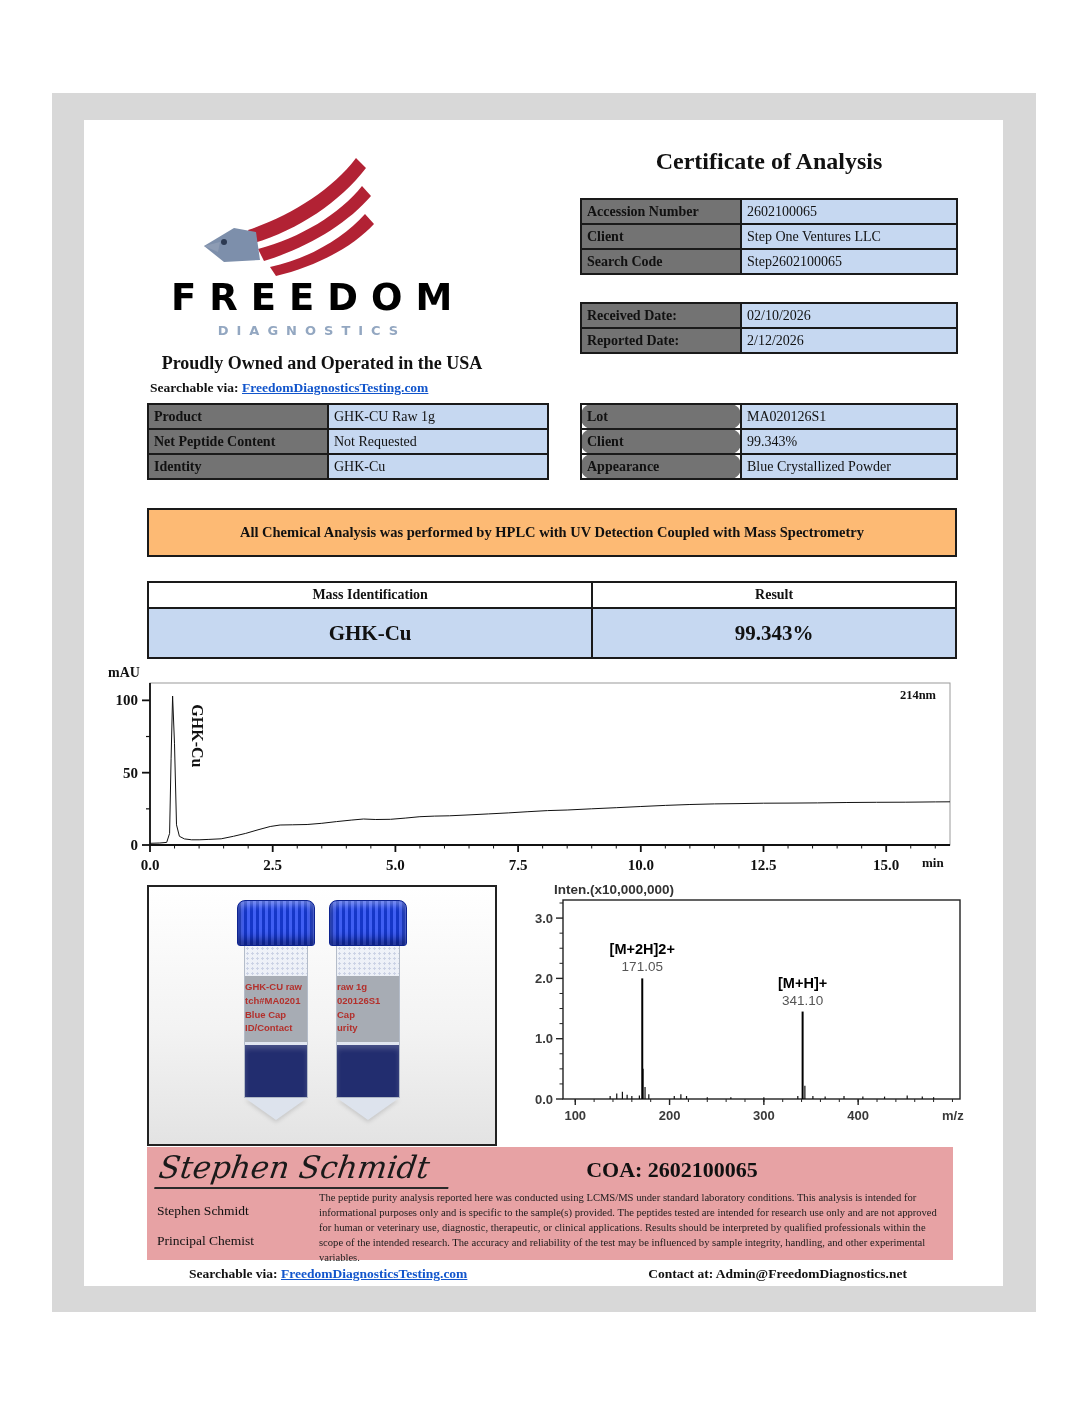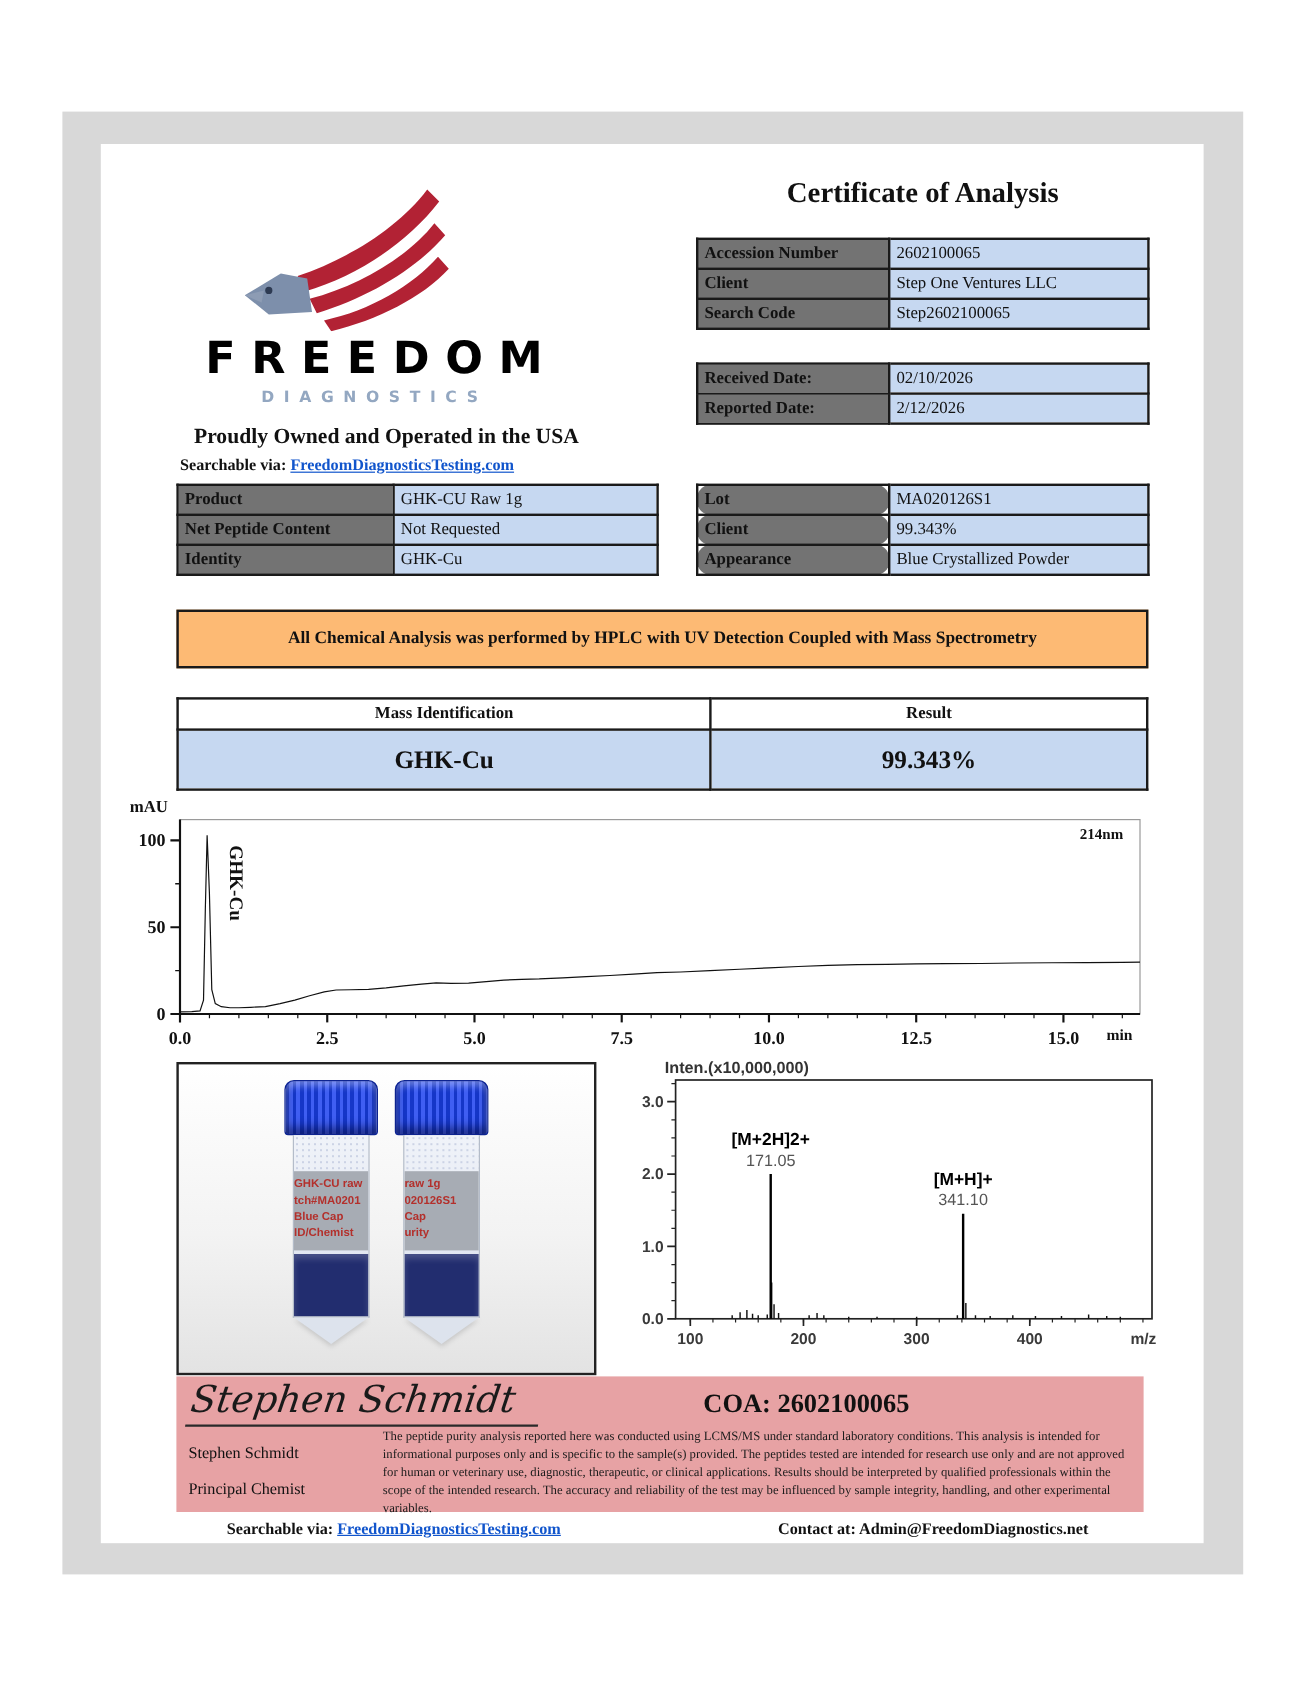--- a/index.html
+++ b/index.html
@@ -254,21 +254,21 @@
 
   <div class="photo-box">
     <div class="vial">
       <div class="vial-cap"></div>
       <div class="vial-body">
         <div class="vial-frost"></div>
         <div class="vial-label">
           <div>GHK-CU raw</div>
           <div>tch#MA0201</div>
           <div>Blue Cap</div>
-          <div>ID/Chemist</div>
+          <div>ID/Contact</div>
         </div>
         <div class="vial-powder"></div>
       </div>
       <div class="vial-tip"></div>
     </div>
     <div class="vial">
       <div class="vial-cap"></div>
       <div class="vial-body">
         <div class="vial-frost"></div>
         <div class="vial-label">

